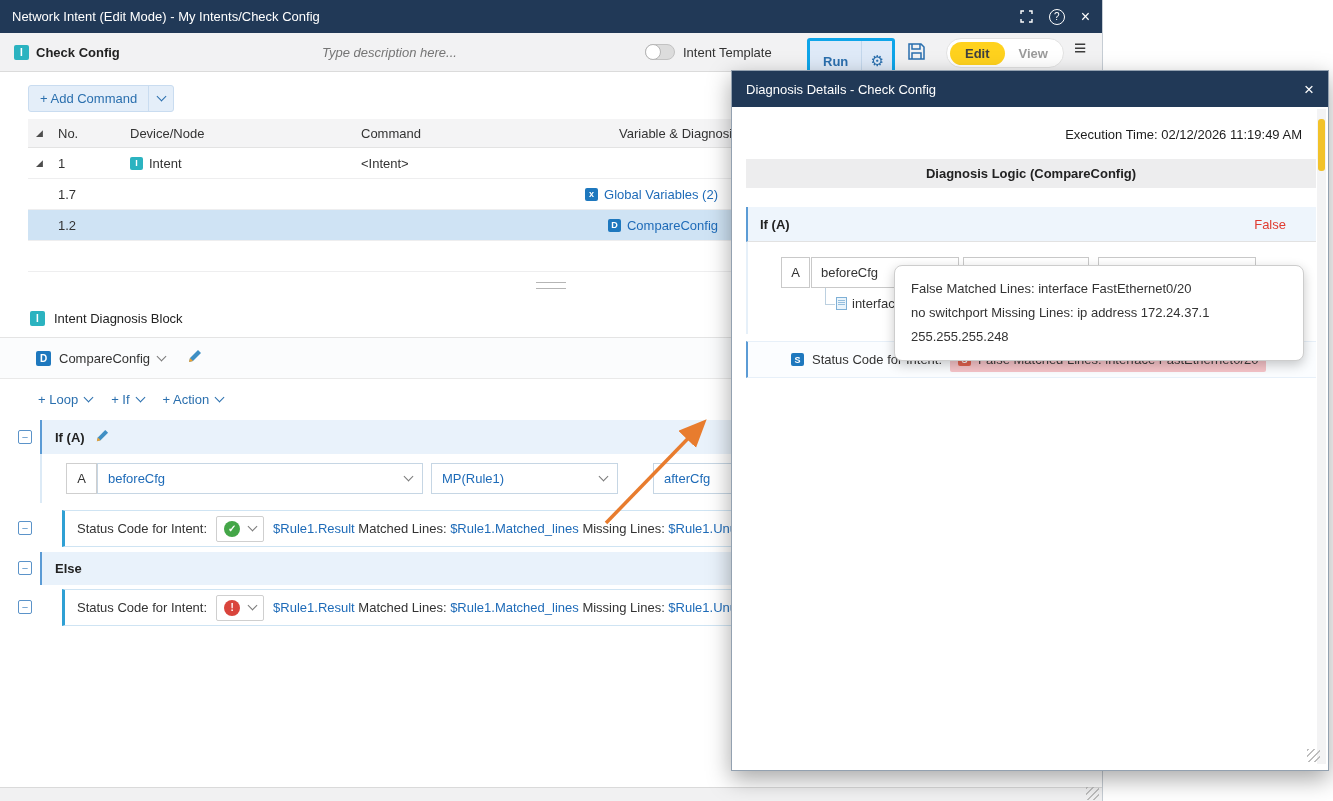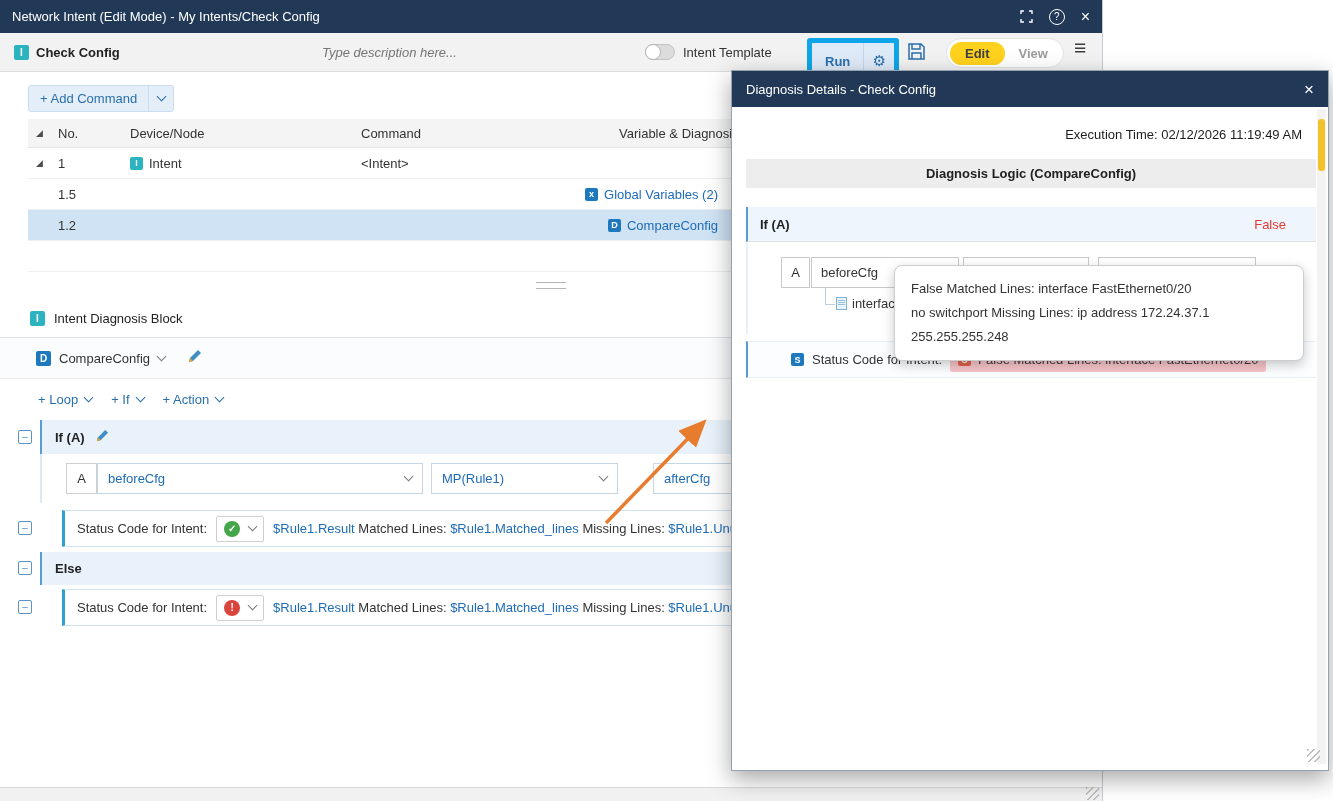--- a/index.html
+++ b/index.html
@@ -19,21 +19,21 @@
   #intent-title{left:14px;top:0;height:38px;gap:7px;font-weight:bold;color:#222;}
   .badge{display:inline-flex;align-items:center;justify-content:center;width:15px;height:15px;border-radius:2px;color:#fff;font-size:10px;font-weight:bold;flex:none;}
   .badge.teal{background:#2bb3c0;}
   .badge.blue{background:#1e78be;}
   .badge.orange{background:#e0614f;}
   .badge.sm{width:13px;height:13px;font-size:9px;}
   #desc-input{position:absolute;left:322px;top:8px;width:300px;height:23px;border:none;background:transparent;font-family:inherit;font-size:13px;font-style:italic;color:#9a9a9a;outline:none;}
   #toggle-wrap{left:645px;top:0;height:38px;gap:8px;}
   .switch{width:30px;height:16px;border-radius:8px;background:#dcdcdc;border:1px solid #c2c2c2;position:relative;cursor:pointer;}
   .switch .knob{position:absolute;left:-1px;top:-1px;width:16px;height:16px;border-radius:50%;background:#fff;border:1px solid #b5b5b5;}
-  #run-group{left:807px;top:5px;height:46px;border:5px solid #0ea5e9;border-radius:3px;background:#dfeaf8;overflow:hidden;text-align:center;}
+  #run-group{left:807px;top:5px;height:46px;border:3px solid #0ea5e9;border-radius:3px;background:#dfeaf8;overflow:hidden;text-align:center;}
   #run-btn{padding:0 13px;height:100%;display:flex;align-items:center;color:#2a6fae;font-weight:bold;cursor:pointer;}
   #gear-btn{width:31px;height:100%;display:flex;align-items:center;justify-content:center;color:#2a6fae;border-left:1px solid #c3d7ec;font-size:15px;cursor:pointer;}
   #save-btn{left:906px;top:8px;cursor:pointer;}
   #editview{left:946px;top:5px;height:30px;background:#fff;border:1px solid #e3e3e3;border-radius:15px;padding:0 3px;gap:2px;}
   #edit-btn{background:#ffd21e;border-radius:12px;padding:4px 15px;font-weight:bold;color:#404040;cursor:pointer;}
   #view-btn{padding:4px 12px;font-weight:bold;color:#9b9b9b;cursor:pointer;}
   #menu-btn{left:1074px;top:3px;font-size:21px;color:#3c3c3c;cursor:pointer;}
 
   .chev{width:7px;height:7px;border-right:1.5px solid #7a7a7a;border-bottom:1.5px solid #7a7a7a;transform:rotate(45deg);display:inline-block;margin-top:-4px;flex:none;}
   .chev.blue{border-color:#2a6fae;}
@@ -182,21 +182,21 @@
       <div class="t-row">
         <span class="tcell c-exp">◢</span>
         <span class="tcell c-no">1</span>
         <span class="tcell c-dev">
           <span class="badge teal sm">I</span>
           <span>Intent</span>
         </span>
         <span class="tcell c-cmd">&lt;Intent&gt;</span>
       </div>
       <div class="t-row">
-        <span class="tcell c-no">1.5</span>
+        <span class="tcell c-no">1.7</span>
         <span class="tcell c-varcell">
           <span class="badge blue sm">x</span>
           <span class="link">Global Variables (2)</span>
         </span>
       </div>
       <div class="t-row selected">
         <span class="tcell c-no">1.2</span>
         <span class="tcell c-varcell">
           <span class="badge blue sm">D</span>
           <span class="link">CompareConfig</span>

